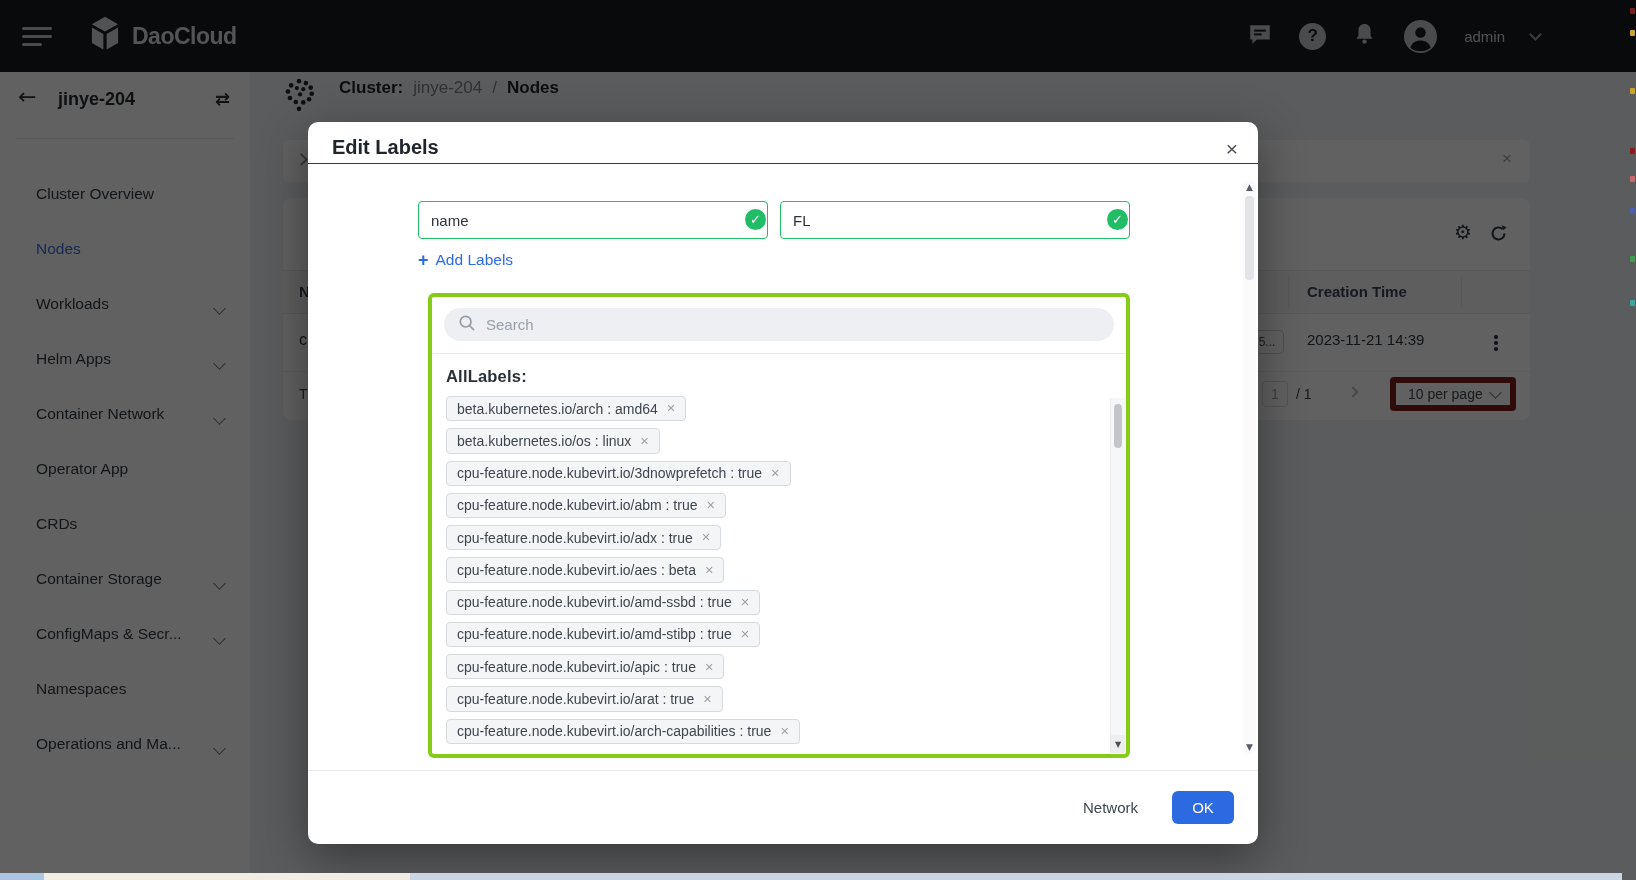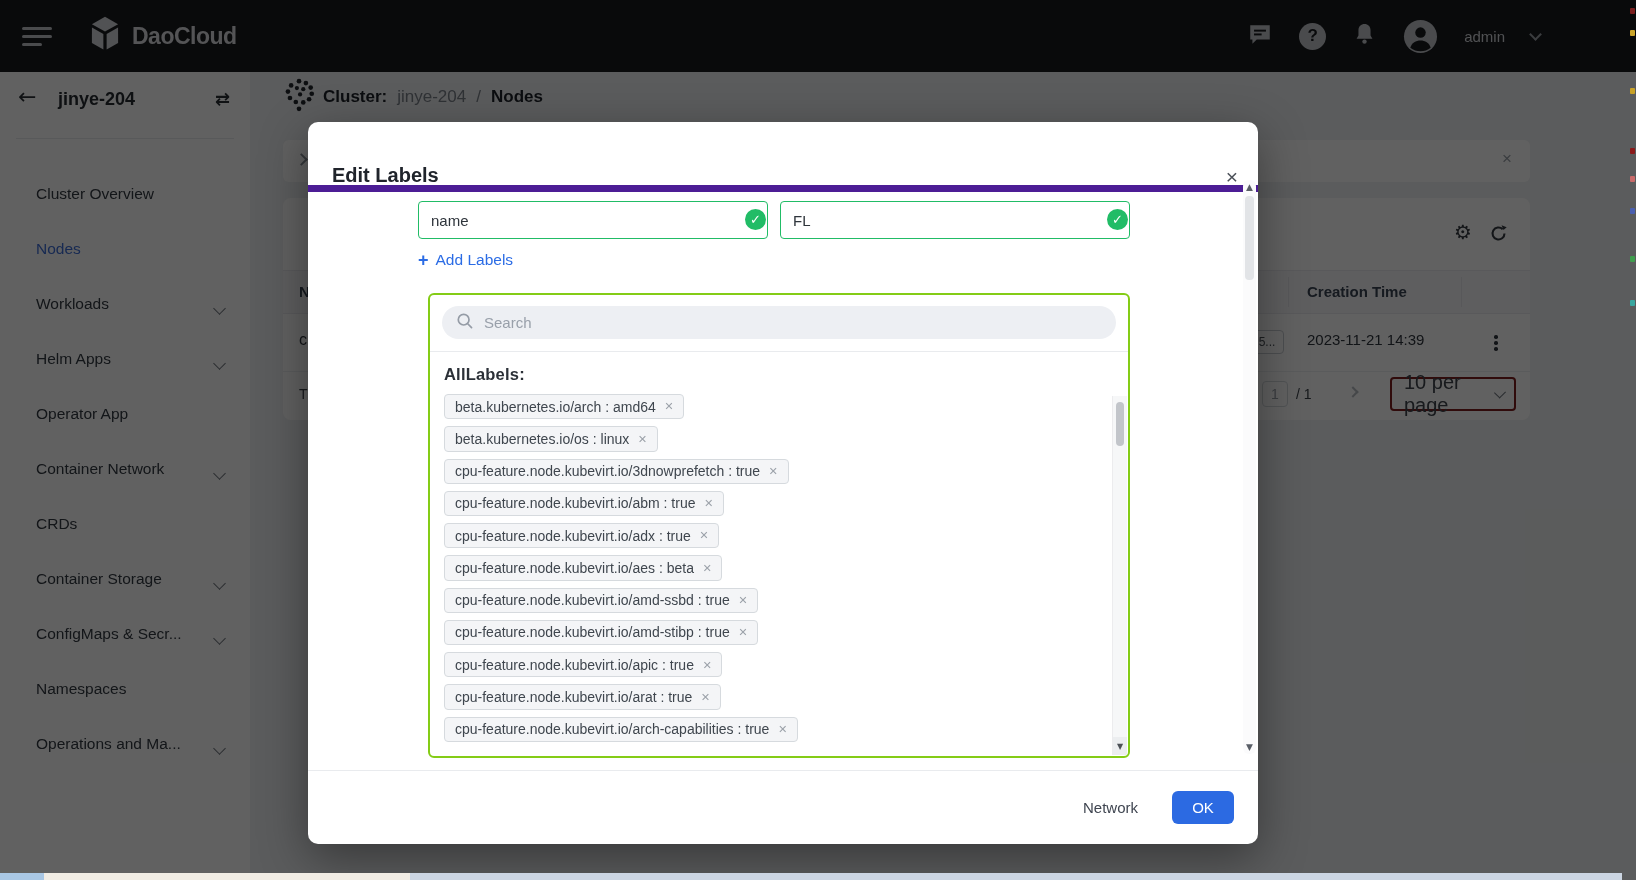--- a/index.html
+++ b/index.html
@@ -27,21 +27,21 @@
   .side-title{position:absolute;left:58px;top:29px;font-size:18px;font-weight:700;color:#262b31;}
   .swap-icon{position:absolute;right:20px;top:28px;font-size:18px;font-weight:700;color:#2b3036;cursor:pointer;}
   .side-divider{position:absolute;top:78px;left:16px;right:16px;height:1px;background:#e8eaed;}
   .nav{position:absolute;top:88px;left:0;right:0;}
   .nav-item{height:55px;display:flex;align-items:flex-end;justify-content:space-between;padding:0 26px 0 36px;font-size:15.5px;color:#333a42;cursor:pointer;}
   .nav-item.active{color:#3f6fd8;}
   .chev-down{width:9px;height:9px;border-right:1.8px solid #6f757d;border-bottom:1.8px solid #6f757d;transform:rotate(45deg);margin-top:-4px;}
 
   
   .content{position:absolute;left:250px;top:60px;width:1386px;height:820px;background:#f0f1f3;}
-  .breadcrumb{position:absolute;left:33px;top:18px;display:flex;align-items:center;gap:8px;}
+  .breadcrumb{position:absolute;left:33px;top:18px;display:flex;align-items:flex-start;gap:24px;}
   .bc-text{font-size:17px;display:flex;align-items:center;gap:10px;}
   .bc-prefix{font-weight:700;color:#1f242b;}
   .bc-cluster{color:#7d848d;}
   .bc-sep{color:#7d848d;}
   .bc-current{font-weight:700;color:#1f242b;}
 
   .filter-bar{position:absolute;left:33px;top:80px;width:1247px;height:42px;background:#ffffff;border-radius:6px;}
   .filter-expand{position:absolute;left:14px;top:15px;width:9px;height:9px;border-right:2px solid #8a9099;border-bottom:2px solid #8a9099;transform:rotate(-45deg);cursor:pointer;}
   .filter-close{position:absolute;right:18px;top:9px;font-size:17px;color:#9aa0a8;cursor:pointer;}
 
@@ -56,41 +56,41 @@
   .row-sliver{position:absolute;left:16px;top:17px;font-size:16px;color:#2f353d;}
   .row-badge{position:absolute;left:967px;top:16px;min-width:34px;height:24px;border:1px solid #c9cdd3;border-radius:4px;background:#fff;color:#4b5158;font-size:12px;display:flex;align-items:center;justify-content:center;padding:0 5px;cursor:pointer;}
   .row-date{position:absolute;left:1024px;top:17px;font-size:15px;color:#2f353d;}
   .kebab{position:absolute;left:1204px;top:16px;width:18px;height:26px;display:flex;flex-direction:column;align-items:center;justify-content:center;gap:2.5px;cursor:pointer;}
   .kebab i{width:3.5px;height:3.5px;border-radius:50%;background:#2f353d;}
   .pagerow{position:absolute;left:0;top:174px;width:100%;height:48px;}
   .pg-sliver{position:absolute;left:16px;top:14px;font-size:14px;color:#3f454d;}
   .page-box{position:absolute;left:979px;top:9px;width:26px;height:26px;border:1px solid #d5d9de;border-radius:4px;background:#fff;color:#9aa0a8;font-size:14px;display:flex;align-items:center;justify-content:center;cursor:pointer;}
   .page-total{position:absolute;left:1013px;top:14px;font-size:14px;color:#3c424a;}
   .pg-next{position:absolute;left:1066px;top:16px;width:8px;height:8px;border-right:2px solid #b5bac0;border-bottom:2px solid #b5bac0;transform:rotate(-45deg);cursor:pointer;}
-  .page-size{position:absolute;left:1107px;top:5px;width:126px;height:34px;border:2px solid #7f1d1d;border-radius:4px;background:#fff;display:flex;align-items:center;padding:0 10px 0 12px;font-size:20px;color:#3f454d;cursor:pointer;}
+  .page-size{position:absolute;left:1107px;top:5px;width:126px;height:34px;border:6px solid #7f1d1d;border-radius:4px;background:#fff;display:flex;align-items:center;padding:0 10px 0 12px;font-size:14px;color:#3f454d;cursor:pointer;}
   .page-size .chev-down{margin-left:auto;border-color:#6f757d;}
 
   
   .overlay{position:absolute;left:0;top:0;width:100%;height:100%;background:rgba(0,0,0,.62);z-index:40;}
 
   
   .modal{position:absolute;left:308px;top:122px;width:950px;height:722px;background:#fff;border-radius:10px;box-shadow:0 14px 48px rgba(0,0,0,.4);z-index:50;}
-  .modal-header{position:relative;height:42px;border-bottom:7px solid #4c1d95;margin-top:28px;}
+  .modal-header{position:relative;height:42px;border-bottom:1px solid #4c1d95;}
   .modal-title{position:absolute;left:24px;top:14px;font-size:20px;font-weight:700;color:#20242b;}
   .modal-close{position:absolute;right:20px;top:13px;font-size:21px;color:#4b5058;cursor:pointer;line-height:1.3;}
   .kv-input{position:absolute;top:79px;height:38px;width:350px;border:1px solid #21bc66;border-radius:4px;padding:0 38px 0 12px;font-size:15px;color:#2e343b;outline:none;}
   .kv-key{left:110px;}
   .kv-val{left:472px;}
   .check-badge{position:absolute;top:87px;width:21px;height:21px;border-radius:50%;background:#21bc66;color:#fff;font-size:13px;display:flex;align-items:center;justify-content:center;}
   .check-key{left:437px;}
   .check-val{left:799px;}
   .add-labels{position:absolute;left:110px;top:129px;display:flex;align-items:center;gap:7px;color:#2b6ce5;cursor:pointer;}
   .add-plus{font-size:18px;font-weight:700;line-height:1;}
   .add-text{font-size:15.5px;}
-  .labels-box{position:absolute;left:120px;top:171px;width:702px;height:465px;border:2px solid #84cc16;border-radius:6px;background:#fff;overflow:hidden;}
+  .labels-box{position:absolute;left:120px;top:171px;width:702px;height:465px;border:4px solid #84cc16;border-radius:6px;background:#fff;overflow:hidden;}
   .search-row{padding:11px 12px 12px;border-bottom:1px solid #e9ebee;}
   .search-pill{height:33px;border-radius:17px;background:#edeff3;display:flex;align-items:center;padding:0 14px;gap:9px;}
   .search-input{border:none;background:transparent;outline:none;font-size:15px;color:#3a4048;width:90%;}
   .search-input::placeholder{color:#99a0aa;}
   .alllabels{margin:13px 0 0 14px;font-size:16.5px;font-weight:700;color:#2b3037;letter-spacing:.2px;}
   .chips{margin:10px 0 0 14px;display:flex;flex-direction:column;align-items:flex-start;gap:7px;height:348px;overflow:hidden;}
   .chip{display:inline-flex;align-items:center;gap:9px;height:27px;padding:0 10px;background:#f4f5f7;border:1px solid #d6dade;border-radius:4px;color:#3f464e;font-size:14px;white-space:nowrap;}
   .chip .chip-x{color:#9aa0a8;font-size:14.5px;cursor:pointer;line-height:1;}
   .chips-sb{position:absolute;right:1px;top:101px;bottom:1px;width:15px;background:#f6f7f8;border-left:1px solid #ececee;}
   .chips-sb .sb-thumb{position:absolute;top:6px;left:3px;width:8px;height:44px;background:#c2c5ca;border-radius:4px;cursor:pointer;}
@@ -182,27 +182,27 @@
           <span>Workloads</span>
           <span class="chev-down"></span>
         </div>
 
         <div class="nav-item">
           <span>Helm Apps</span>
           <span class="chev-down"></span>
         </div>
 
         <div class="nav-item">
+          <span>Container Network</span>
+          <span class="chev-down"></span>
+        </div>
+
+        <div class="nav-item">
           <span>Operator App</span>
 
-        </div>
-
-        <div class="nav-item">
-          <span>Container Network</span>
-          <span class="chev-down"></span>
         </div>
 
         <div class="nav-item">
           <span>CRDs</span>
 
         </div>
 
         <div class="nav-item">
           <span>Container Storage</span>
           <span class="chev-down"></span>

